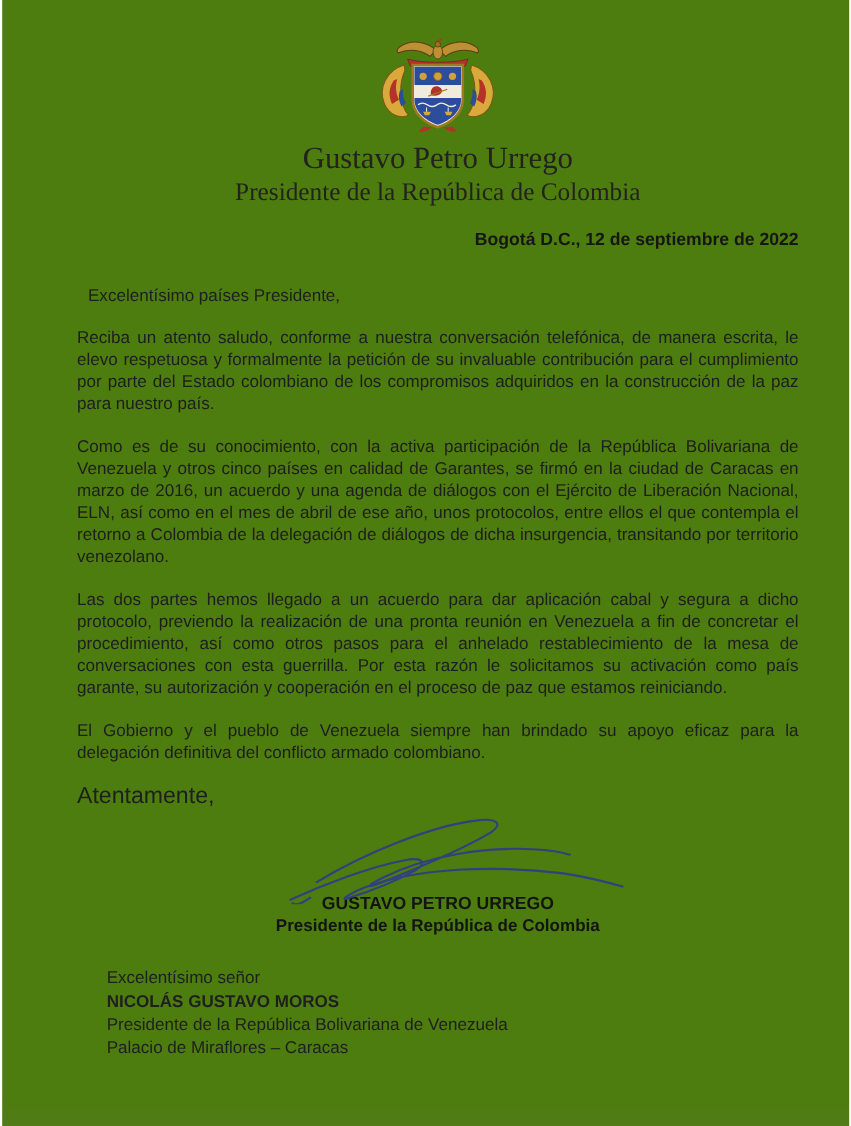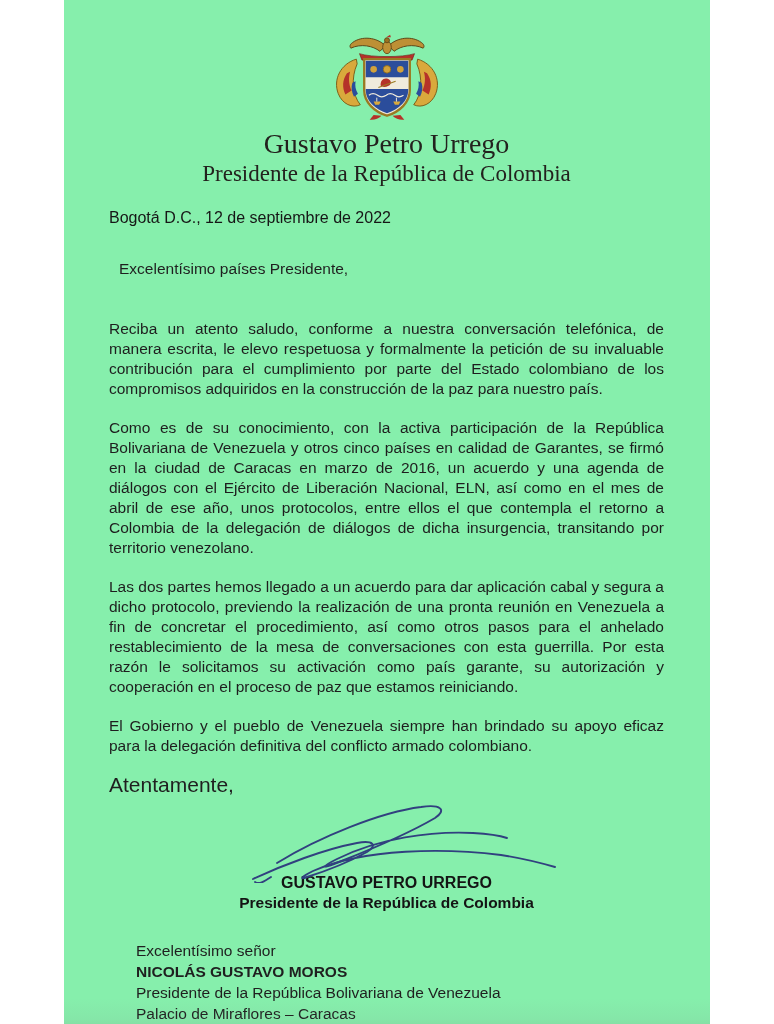--- a/index.html
+++ b/index.html
@@ -2,27 +2,28 @@
 <html lang="es"><head>
 <meta charset="utf-8">
 <style>
   html, body {
     margin: 0;
     padding: 0;
     background: #ffffff;
   }
   .page {
     position: relative;
-    width: 646px;
+    width: 747px;
     height: 1024px;
     margin: 0 auto;
-    background: #86efac;
+    background: #4d7c0f;
     overflow: hidden;
     font-family: "Liberation Sans", sans-serif;
     color: #1f1f1f;
+    padding-left: 23px;
   }
   
   .page::after {
     content: "";
     position: absolute;
     left: 0; right: 0; bottom: 0;
     height: 26px;
     background: linear-gradient(to bottom, rgba(0,0,0,0) 0%, rgba(120,120,120,0.07) 80%, rgba(120,120,120,0.12) 100%);
     pointer-events: none;
   }
@@ -43,35 +44,36 @@
   }
   .sender-title {
     font-family: "Liberation Serif", serif;
     font-size: 23px;
     line-height: 27px;
     color: #23221e;
   }
 
   
   .dateline {
-    font-weight: normal;
+    text-align: right;
+    font-weight: bold;
     font-size: 16px;
     line-height: 20px;
     margin-top: 21px;
     color: #161616;
   }
 
   
   .salutation {
     font-size: 15.5px;
     line-height: 20px;
     margin-top: 31px;
     margin-left: 10px;
   }
-  .body-text { margin-top: 40px; }
+  .body-text { margin-top: 18px; }
   .body-text p {
     margin: 0 0 19px 0;
     font-size: 15.5px;
     line-height: 20px;
     text-align: justify;
     color: #1e1e1e;
   }
   .closing {
     font-size: 21px;
     line-height: 20px;

